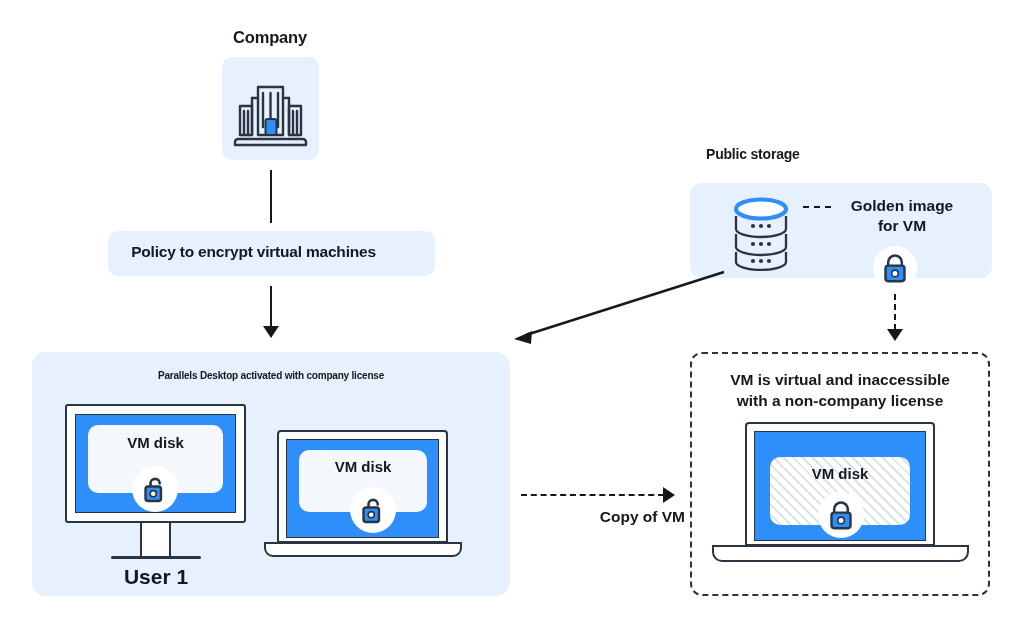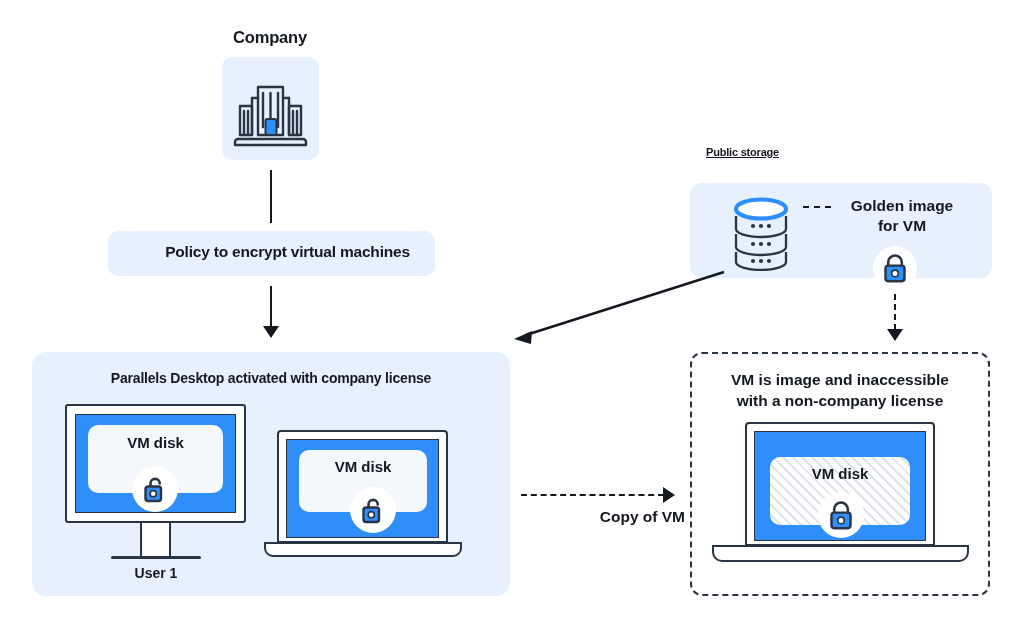--- a/index.html
+++ b/index.html
@@ -20,29 +20,29 @@
 
   
   #company-tile{left:222px;top:57px;width:97px;height:103px;}
   #company-label{left:0;top:28px;width:540px;text-align:center;font-size:16.5px;}
 
   
   .vline{position:absolute;width:2px;background:#14181f;}
 
   
   #policy-box{left:108px;top:231px;width:327px;height:45px;border-radius:10px;}
-  #policy-text{left:124px;top:243px;width:327px;text-align:center;font-size:15.5px;}
+  #policy-text{left:90px;top:243px;width:327px;text-align:center;font-size:15.5px;}
 
   
   .arrowhead{position:absolute;width:0;height:0;}
   .ah-down{border-left:8px solid transparent;border-right:8px solid transparent;border-top:12px solid #14181f;}
 
   
   #parallels-panel{left:32px;top:352px;width:478px;height:244px;border-radius:14px;}
-  #parallels-title{left:32px;top:370px;width:478px;text-align:center;font-size:14px;}
+  #parallels-title{left:32px;top:370px;width:478px;text-align:center;font-size:10px;}
 
   
   #monitor{position:absolute;left:65px;top:404px;width:181px;height:119px;
            background:#ffffff;border:2.5px solid #2b3442;border-radius:3px;box-sizing:border-box;}
   #monitor-screen{position:absolute;left:8px;top:8px;right:8px;bottom:8px;
            background:#2f8ffa;border:1.5px solid #2b3442;box-sizing:border-box;}
   #monitor-neck{position:absolute;left:140px;top:523px;width:31px;height:35px;
            background:#ffffff;border-left:2.5px solid #2b3442;border-right:2.5px solid #2b3442;box-sizing:border-box;}
   #monitor-base{position:absolute;left:111px;top:556px;width:90px;height:2.5px;background:#2b3442;border-radius:2px;}
 
@@ -51,29 +51,29 @@
            background:#ffffff;border:2.5px solid #2b3442;border-radius:4px 4px 0 0;box-sizing:border-box;}
   #laptop2-screen{position:absolute;left:7px;top:7px;right:7px;bottom:3px;
            background:#2f8ffa;border:1.5px solid #2b3442;box-sizing:border-box;}
   #laptop2-base{position:absolute;left:264px;top:542px;width:198px;height:15px;
            background:#ffffff;border:2.5px solid #2b3442;border-radius:0 0 9px 9px;box-sizing:border-box;}
 
   
   .vmcard{position:absolute;background:#f4f7fb;border-radius:10px;}
   .vmcard-label{position:absolute;font-weight:bold;font-size:15px;text-align:center;}
 
-  .user-label{position:absolute;font-weight:bold;font-size:14px;text-align:center;}
+  .user-label{position:absolute;font-weight:bold;font-size:21px;text-align:center;}
 
   
   .lockbadge{position:absolute;width:46px;height:46px;border-radius:50%;
              background:#ffffff;display:flex;align-items:center;justify-content:center;}
 
   
   #storage-panel{left:690px;top:183px;width:302px;height:95px;border-radius:12px;}
-  #storage-label{left:706px;top:146px;font-size:11px;text-decoration:underline;}
+  #storage-label{left:706px;top:146px;font-size:14px;}
   #golden-text{position:absolute;left:832px;top:196px;width:140px;text-align:center;
                font-weight:bold;font-size:15.5px;line-height:20px;}
   #db-icon{position:absolute;left:724px;top:193px;width:74px;height:78px;}
 
   .dash-h{position:absolute;height:0;border-top:2.5px dashed #14181f;}
   .dash-v{position:absolute;width:0;border-left:2.5px dashed #14181f;}
 
   
   #locked-box{position:absolute;left:690px;top:352px;width:300px;height:244px;
               border:2.5px dashed #2b3442;border-radius:12px;box-sizing:border-box;background:#ffffff;}
@@ -206,21 +206,21 @@
     <line x1="224" y1="2" x2="26" y2="65" stroke="#14181f" stroke-width="2.4"></line>
     <polygon points="14,69 32,61 31,74" fill="#14181f"></polygon>
   </svg>
 
   <div class="dash-h" style="left:521px;top:494px;width:143px;"></div>
   <div class="arrowhead" style="left:663px;top:487px;border-top:8px solid transparent;border-bottom:8px solid transparent;border-left:12px solid #14181f;"></div>
   <div id="copy-label">Copy of VM</div>
 
   <div id="locked-box"></div>
   <div id="locked-title">
-    <span>VM is image and inaccessible</span><br>
+    <span>VM is virtual and inaccessible</span><br>
     <span>with a non-company license</span>
   </div>
 
   <div id="laptop3-lid">
     <div id="laptop3-screen"></div>
   </div>
   <div class="vmcard hatch" style="left:770px;top:457px;width:140px;height:68px;"></div>
   <div class="vmcard-label" style="left:770px;top:465px;width:140px;">VM disk</div>
   <div class="lockbadge" style="left:818px;top:492px;">
     <svg width="28" height="32" viewBox="0 0 28 32">

